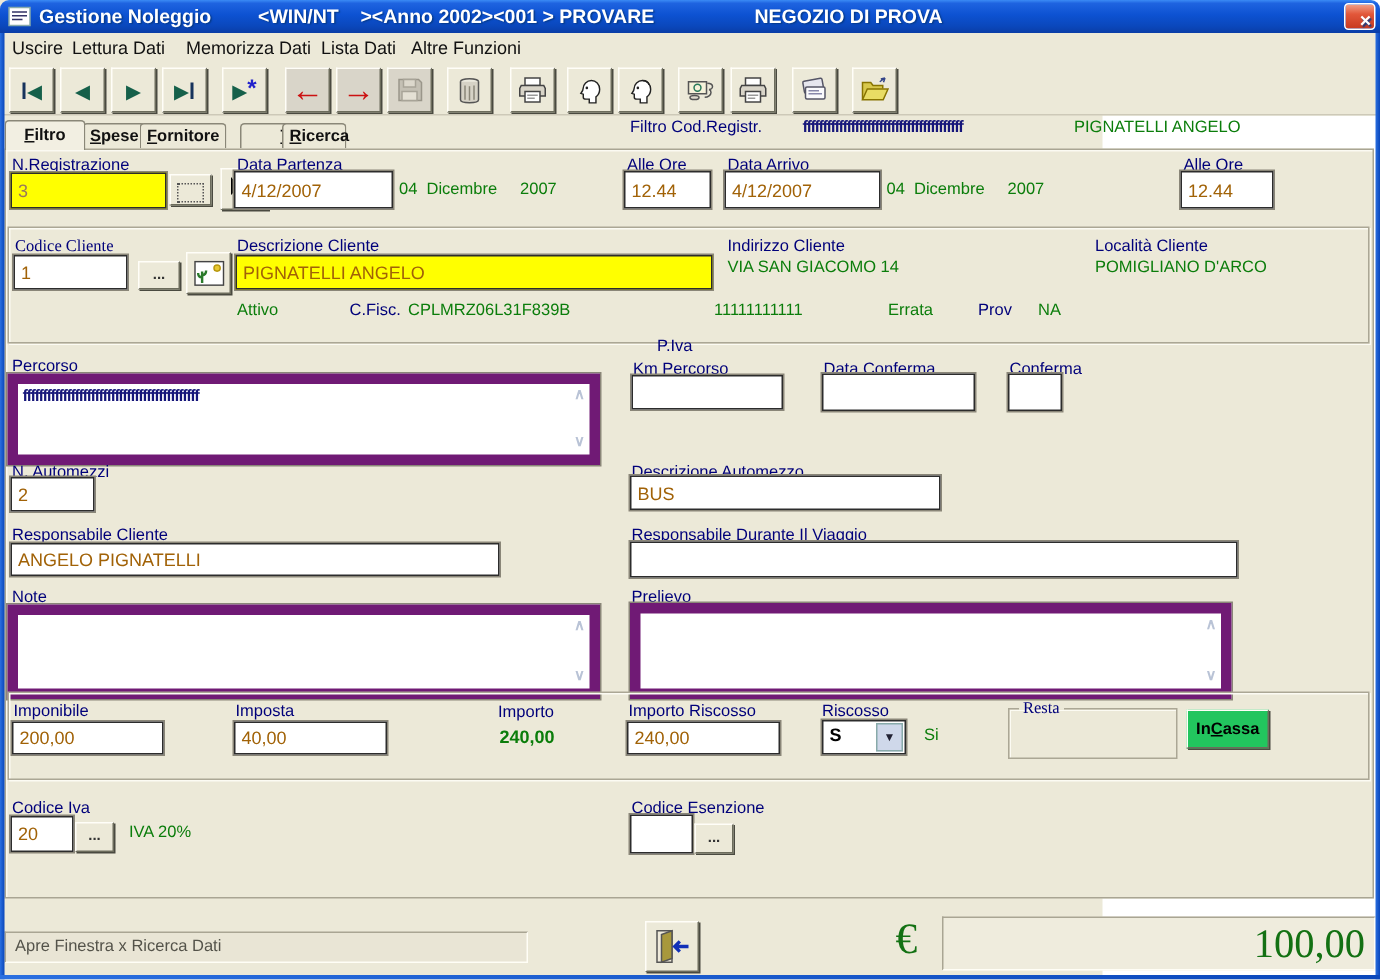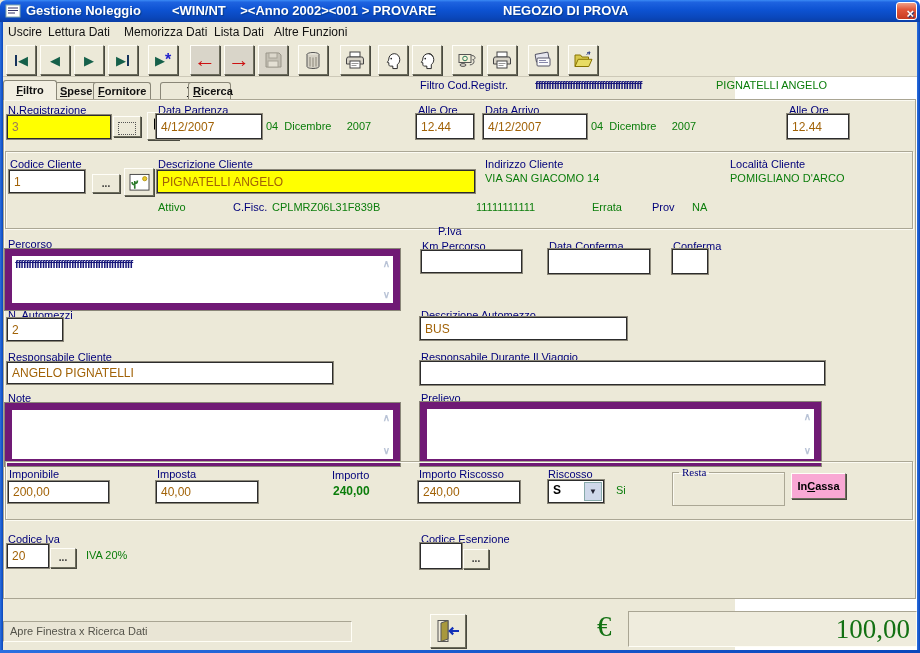--- a/index.html
+++ b/index.html
@@ -50,21 +50,21 @@
     letter-spacing:-1px;overflow:hidden;white-space:nowrap;}
   .scrollup,.scrolldown{position:absolute;right:3px;color:#b9c3d6;font-size:10px;font-weight:bold;line-height:10px;}
   .scrollup{top:3px;} .scrolldown{bottom:3px;}
   .helpbtn{position:absolute;background:#ece9d8;border:1px solid;border-color:#fffef8 #6c6c5c #6c6c5c #fffef8;
     box-shadow:1px 1px 0 #4a4a40;cursor:pointer;display:flex;align-items:center;justify-content:center;gap:1px;padding:0;}
   .helpbtn .q{color:#1133cc;font-weight:bold;font-size:17px;font-family:"Liberation Serif",serif;}
   .combo{position:absolute;background:#fff;border:1px solid #2c2c2c;box-shadow:0 0 0 1px #8a8678;}
   .combo .val{position:absolute;left:4px;top:2px;font-weight:bold;font-size:12px;}
   .combo .drop{position:absolute;right:1px;top:1px;bottom:1px;width:16px;background:#cfd8ea;
     border:1px solid #8aa;display:flex;align-items:center;justify-content:center;font-size:8px;color:#223;cursor:pointer;}
-  .xbtn{position:absolute;background:#f9a8d4;border:1px solid;border-color:#fffef8 #6c6c5c #6c6c5c #fffef8;
+  .xbtn{position:absolute;background:#22c55e;border:1px solid;border-color:#fffef8 #6c6c5c #6c6c5c #fffef8;
     box-shadow:1px 1px 0 #4a4a40;font-weight:bold;font-size:11px;color:#000;cursor:pointer;padding:0;}
   .xbtn .u{text-decoration:underline;}
   fieldset.resta{position:absolute;border:1px solid #aba795;box-shadow:inset 1px 1px 0 #fcfbf3;margin:0;padding:0;font-family:Liberation Serif, serif;}
   fieldset.resta legend{color:#00007a;font-size:11px;margin-left:6px;padding:0 3px;}
   
   .statusbox{position:absolute;left:3px;top:621px;width:341px;height:19px;background:#e9e5d5;
     border:1px solid;border-color:#a9a593 #fffef6 #fffef6 #a9a593;color:#54534a;font-size:11px;line-height:18px;padding-left:6px;}
   .euro{position:absolute;left:597px;top:610px;font-family:"Liberation Serif",serif;font-size:29px;color:#137113;}
   .totalbox{position:absolute;left:628px;top:611px;width:287px;height:34px;background:#efecdd;
     border:1px solid;border-color:#a9a593 #fffef6 #fffef6 #a9a593;}
@@ -244,21 +244,21 @@
   <input class="inp" style="left: 416px; top: 114px; width: 48px; height: 21px; z-index: 2;" readonly="" value="12.44">
 
   <span class="lbl" style="left:485px;top:104px;z-index:2;">Data Arrivo</span>
   <input class="inp" style="left: 483px; top: 114px; width: 94px; height: 21px; z-index: 2;" readonly="" value="4/12/2007">
   <span class="grn" style="left:591px;top:120px;z-index:2;">04  Dicembre     2007</span>
 
   <span class="lbl" style="left:789px;top:104px;z-index:2;">Alle Ore</span>
   <input class="inp" style="left: 787px; top: 114px; width: 52px; height: 21px; z-index: 2;" readonly="" value="12.44">
 
   <div class="gbox" style="left:5px;top:151px;width:906px;height:76px;z-index:2;"></div>
-  <span class="lbl" style="left:10px;top:158px;z-index:2;">Codice Cliente</span>
+  <span class="lbl" style="left:10px;top:158px;z-index:2;font-family:Liberation Serif, serif;">Codice Cliente</span>
   <input class="inp" style="left: 9px; top: 170px; width: 66px; height: 19px; z-index: 2;" readonly="" value="1">
   <button class="dotsbtn" style="left:92px;top:174px;width:28px;height:19px;line-height:5px;z-index:2;">...</button>
   <button class="tbtn" style="left:124px;top:168px;width:30px;height:28px;z-index:2;">
       <span>
         <svg width="21" height="19" viewBox="0 0 22 20">
           <rect x="1" y="1.5" width="20" height="16.5" fill="#fff" stroke="#444"></rect>
           <circle cx="16.5" cy="6" r="2.2" fill="#e8c830" stroke="#b89810"></circle>
           <path d="M6 16.5V8.5m0 4c-2.2 0-2.8-1.2-2.8-3M6 11c2.2 0 2.8-1.2 2.8-3.2" stroke="#2a7a2a" stroke-width="1.7" fill="none"></path>
         </svg>
       </span>

